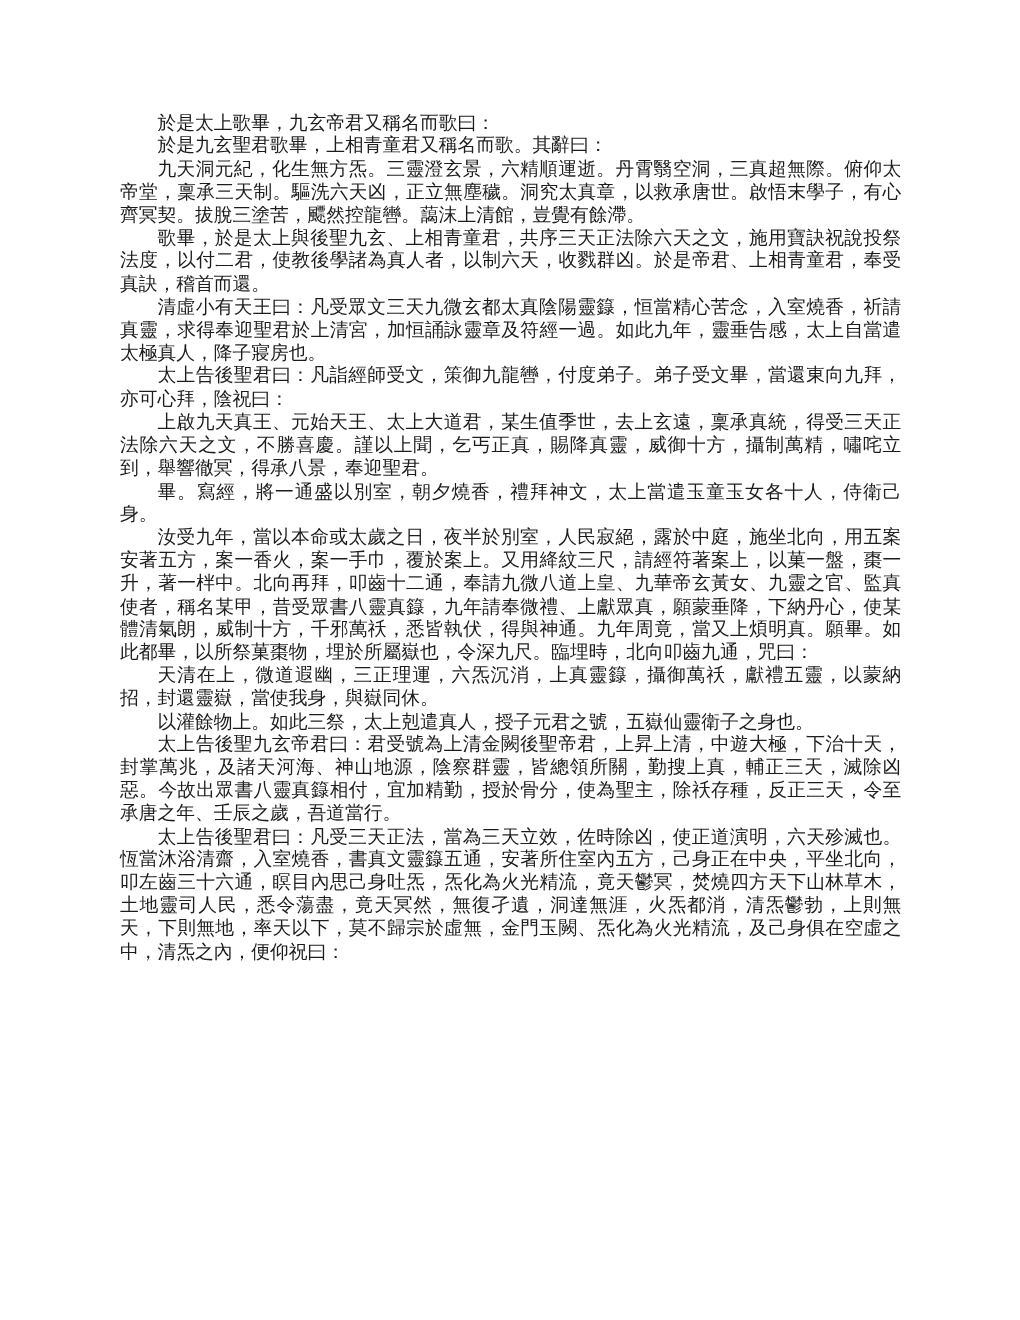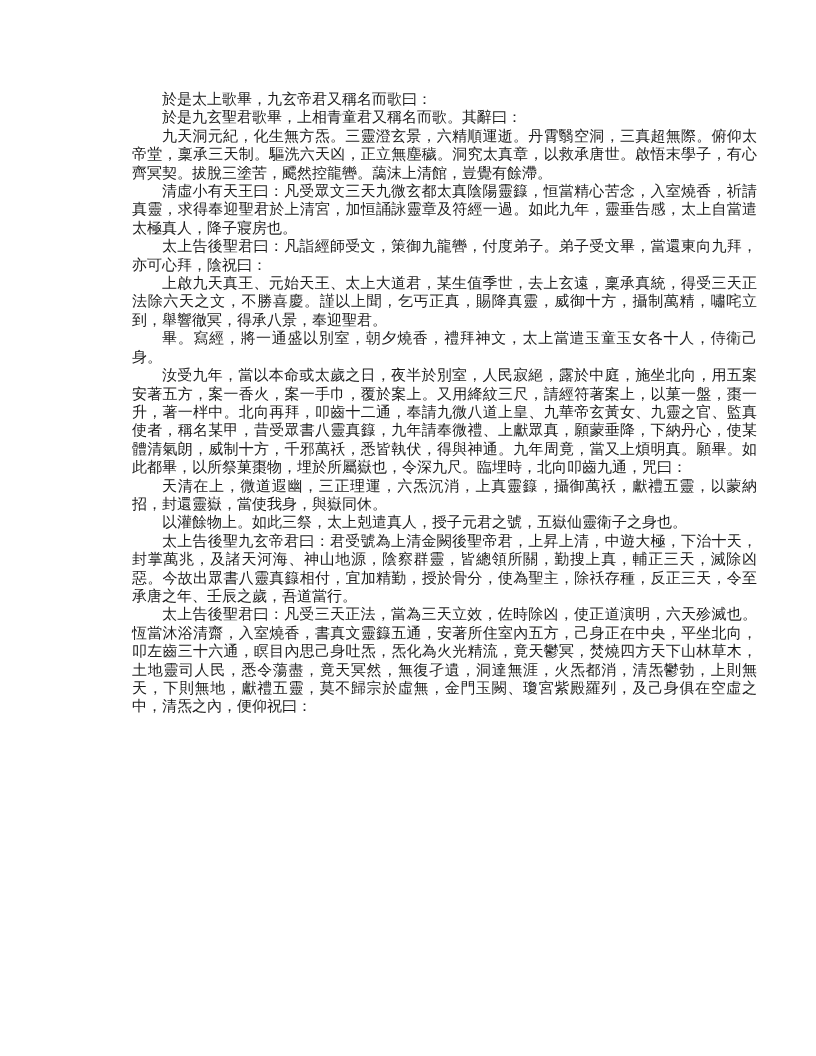--- a/index.html
+++ b/index.html
@@ -26,40 +26,40 @@
     left: 96px;
     top: 90px;
     width: 625px;
     font-family: "Liberation Serif", "DejaVu Serif", serif;
     font-size: 15px;
     line-height: 18.4px;
     color: #1c1c1c;
     text-align: justify;
     text-justify: inter-ideograph;
     letter-spacing: 0;
-    margin-left: 36px;
   }
   .text-block p.para {
     margin: 0;
     padding: 0;
     text-indent: 2em;
     word-break: break-all;
   }
 </style>
 </head>
 <body>
 
 <div class="page">
   <div class="text-block">
       <p class="para">於是太上歌畢，九玄帝君又稱名而歌曰：</p>
       <p class="para">於是九玄聖君歌畢，上相青童君又稱名而歌。其辭曰：</p>
       <p class="para">九天洞元紀，化生無方炁。三靈澄玄景，六精順運逝。丹霄翳空洞，三真超無際。俯仰太帝堂，稟承三天制。驅洗六天凶，正立無塵穢。洞究太真章，以救承唐世。啟悟末學子，有心齊冥契。拔脫三塗苦，飃然控龍轡。藹沫上清館，豈覺有餘滯。</p>
+      <p class="para">歌畢，於是太上與後聖九玄、上相青童君，共序三天正法除六天之文，施用寶訣祝說投祭法度，以付二君，使教後學諸為真人者，以制六天，收戮群凶。於是帝君、上相青童君，奉受真訣，稽首而還。</p>
       <p class="para">清虛小有天王曰：凡受眾文三天九微玄都太真陰陽靈籙，恒當精心苦念，入室燒香，祈請真靈，求得奉迎聖君於上清宮，加恒誦詠靈章及符經一過。如此九年，靈垂告感，太上自當遣太極真人，降子寢房也。</p>
       <p class="para">太上告後聖君曰：凡詣經師受文，策御九龍轡，付度弟子。弟子受文畢，當還東向九拜，亦可心拜，陰祝曰：</p>
       <p class="para">上啟九天真王、元始天王、太上大道君，某生值季世，去上玄遠，稟承真統，得受三天正法除六天之文，不勝喜慶。謹以上聞，乞丐正真，賜降真靈，威御十方，攝制萬精，嘯咤立到，舉響徹冥，得承八景，奉迎聖君。</p>
       <p class="para">畢。寫經，將一通盛以別室，朝夕燒香，禮拜神文，太上當遣玉童玉女各十人，侍衛己身。</p>
       <p class="para">汝受九年，當以本命或太歲之日，夜半於別室，人民寂絕，露於中庭，施坐北向，用五案安著五方，案一香火，案一手巾，覆於案上。又用絳紋三尺，請經符著案上，以菓一盤，棗一升，著一柈中。北向再拜，叩齒十二通，奉請九微八道上皇、九華帝玄黃女、九靈之官、監真使者，稱名某甲，昔受眾書八靈真籙，九年請奉微禮、上獻眾真，願蒙垂降，下納丹心，使某體清氣朗，威制十方，千邪萬祅，悉皆執伏，得與神通。九年周竟，當又上煩明真。願畢。如此都畢，以所祭菓棗物，埋於所屬嶽也，令深九尺。臨埋時，北向叩齒九通，咒曰：</p>
       <p class="para">天清在上，微道遐幽，三正理運，六炁沉消，上真靈籙，攝御萬祅，獻禮五靈，以蒙納招，封還靈嶽，當使我身，與嶽同休。</p>
       <p class="para">以灌餘物上。如此三祭，太上剋遣真人，授子元君之號，五嶽仙靈衛子之身也。</p>
       <p class="para">太上告後聖九玄帝君曰：君受號為上清金闕後聖帝君，上昇上清，中遊大極，下治十天，封掌萬兆，及諸天河海、神山地源，陰察群靈，皆總領所關，勤搜上真，輔正三天，滅除凶惡。今故出眾書八靈真籙相付，宜加精勤，授於骨分，使為聖主，除祅存種，反正三天，令至承唐之年、壬辰之歲，吾道當行。</p>
-      <p class="para">太上告後聖君曰：凡受三天正法，當為三天立效，佐時除凶，使正道演明，六天殄滅也。恆當沐浴清齋，入室燒香，書真文靈籙五通，安著所住室內五方，己身正在中央，平坐北向，叩左齒三十六通，瞑目內思己身吐炁，炁化為火光精流，竟天鬱冥，焚燒四方天下山林草木，土地靈司人民，悉令蕩盡，竟天冥然，無復孑遺，洞達無涯，火炁都消，清炁鬱勃，上則無天，下則無地，獻禮五靈，莫不歸宗於虛無，金門玉闕、瓊宮紫殿羅列，及己身俱在空虛之中，清炁之內，便仰祝曰：</p>
+      <p class="para">太上告後聖君曰：凡受三天正法，當為三天立效，佐時除凶，使正道演明，六天殄滅也。恆當沐浴清齋，入室燒香，書真文靈籙五通，安著所住室內五方，己身正在中央，平坐北向，叩左齒三十六通，瞑目內思己身吐炁，炁化為火光精流，竟天鬱冥，焚燒四方天下山林草木，土地靈司人民，悉令蕩盡，竟天冥然，無復孑遺，洞達無涯，火炁都消，清炁鬱勃，上則無天，下則無地，率天以下，莫不歸宗於虛無，金門玉闕、炁化為火光精流，及己身俱在空虛之中，清炁之內，便仰祝曰：</p>
     </div>
 </div>
 
 </body></html>

